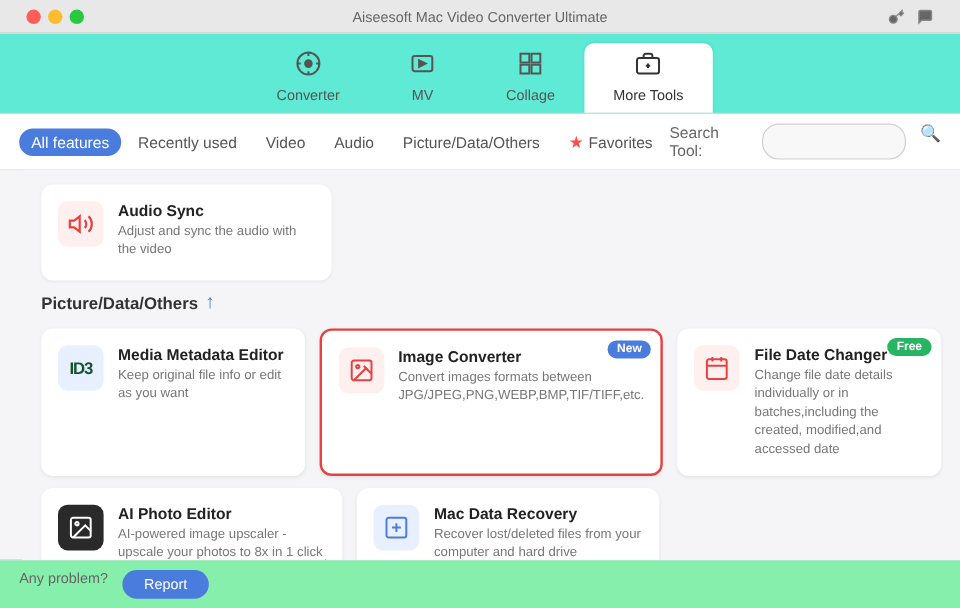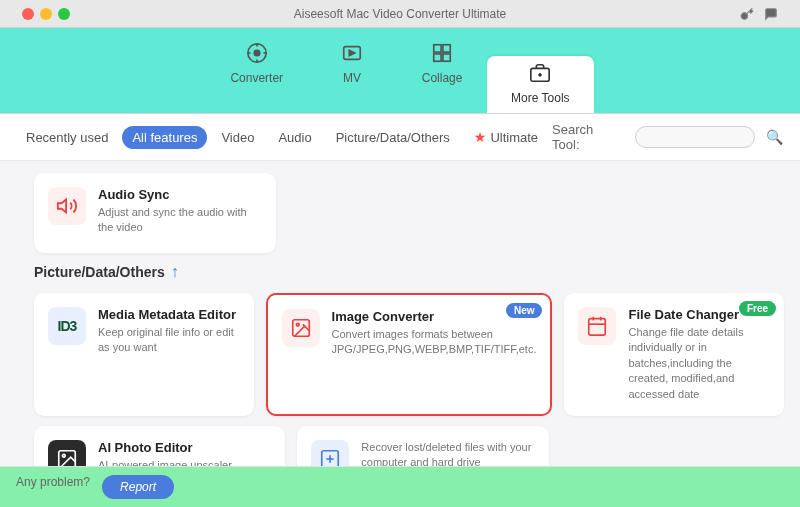--- a/index.html
+++ b/index.html
@@ -72,21 +72,20 @@
       border-radius: 8px 8px 0 0;
       min-width: 90px;
       color: #555;
       font-size: 12px;
       gap: 4px;
     }
     .nav-tab.active {
       background: #fff;
       color: #333;
       box-shadow: 0 -1px 3px rgba(0,0,0,0.08);
-      margin-top: 20px;
     }
     .nav-tab .tab-icon {
       font-size: 20px;
       line-height: 1;
     }
     .nav-tab .tab-icon svg {
       width: 22px;
       height: 22px;
     }
 
@@ -119,21 +118,20 @@
       gap: 4px;
       padding: 4px 10px;
       cursor: pointer;
       font-size: 13px;
       color: #555;
     }
     .filter-favorites .star { color: #ff4d4d; font-size: 14px; }
     .search-area {
       margin-left: auto;
       display: flex;
-      align-items: center;
       gap: 12px;
     }
     .search-label {
       font-size: 13px;
       color: #666;
     }
     .search-input {
       border: 1px solid #d0d0d0;
       border-radius: 14px;
       padding: 3px 10px 3px 10px;
@@ -256,21 +254,20 @@
       color: #666;
     }
     .report-btn {
       background: #4a7cde;
       color: #fff;
       border: none;
       border-radius: 14px;
       padding: 5px 18px;
       font-size: 12px;
       cursor: pointer;
-      font-style: italic;
     }
 
     
     .content::-webkit-scrollbar { width: 5px; }
     .content::-webkit-scrollbar-track { background: transparent; }
     .content::-webkit-scrollbar-thumb { background: #4a7cde; border-radius: 3px; }
 
     
     .card-wide {
       max-width: calc(33.33% - 8px);
@@ -343,28 +340,28 @@
         <path d="M8 7V5a2 2 0 0 1 2-2h4a2 2 0 0 1 2 2v2"></path>
         <line x1="12" y1="12" x2="12" y2="16"></line>
         <line x1="10" y1="14" x2="14" y2="14"></line>
       </svg>
     </div>
     <span>More Tools</span>
   </div>
 </div>
 
 <div class="filter-bar">
+  <button class="filter-btn active">All features</button>
   <button class="filter-btn">Recently used</button>
-  <button class="filter-btn active">All features</button>
   <button class="filter-btn">Video</button>
   <button class="filter-btn">Audio</button>
   <button class="filter-btn">Picture/Data/Others</button>
   <div class="filter-favorites">
     <span class="star">★</span>
-    <span>Ultimate</span>
+    <span>Favorites</span>
   </div>
   <div class="search-area">
     <span class="search-label">Search Tool:</span>
     <input class="search-input" type="text" style="">
     <span class="search-icon-btn">🔍</span>
   </div>
 </div>
 
 <div class="content">
 
@@ -454,21 +451,22 @@
 
     <div class="card">
       <div class="card-icon-wrap blue-bg">
         <svg width="22" height="22" viewBox="0 0 24 24" fill="none" stroke="#4a7cde" stroke-width="1.8">
           <rect x="3" y="3" width="18" height="18" rx="2"></rect>
           <line x1="12" y1="8" x2="12" y2="16"></line>
           <line x1="8" y1="12" x2="16" y2="12"></line>
         </svg>
       </div>
       <div class="card-info">
-        <div class="card-desc">Recover lost/deleted files with your computer and hard drive</div>
+        <div class="card-title">Mac Data Recovery</div>
+        <div class="card-desc">Recover lost/deleted files from your computer and hard drive</div>
       </div>
     </div>
 
     <div style="flex:1;"></div>
   </div>
 
 </div>
 
 <div class="bottom-bar">
   <span class="any-problem">Any problem?</span>

